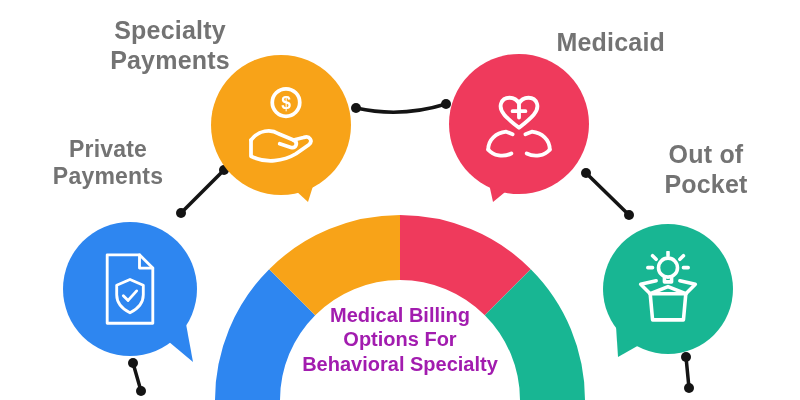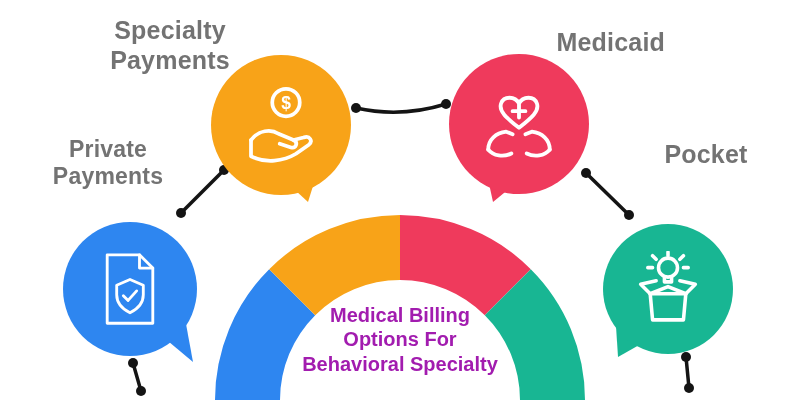--- a/index.html
+++ b/index.html
@@ -71,20 +71,21 @@
     <div>Payments</div>
   </div>
   <div class="label lbl-medicaid">
     <div>Medicaid</div>
   </div>
   <div class="label lbl-private">
     <div>Private</div>
     <div>Payments</div>
   </div>
   <div class="label lbl-pocket">
+    <div>Out of</div>
     <div>Pocket</div>
   </div>
 
   <div class="bubble bub-specialty" style="background: rgb(248, 163, 24);">
     <svg width="80" height="80" viewBox="0 0 64 64">
       <circle class="icon-stroke" cx="36" cy="14" r="11"></circle>
       <text x="36" y="19" text-anchor="middle" font-size="14" font-weight="bold" fill="#fff">$</text>
       <path class="icon-stroke" d="M8 44 C14 36 24 35 30 39 L42 44 C46 46 44 51 40 50 L31 47"></path>
       <path class="icon-stroke" d="M8 44 L8 57 C20 63 34 61 44 55 L54 48 C58 45 55 40 50 42 L42 44"></path>
     </svg>

